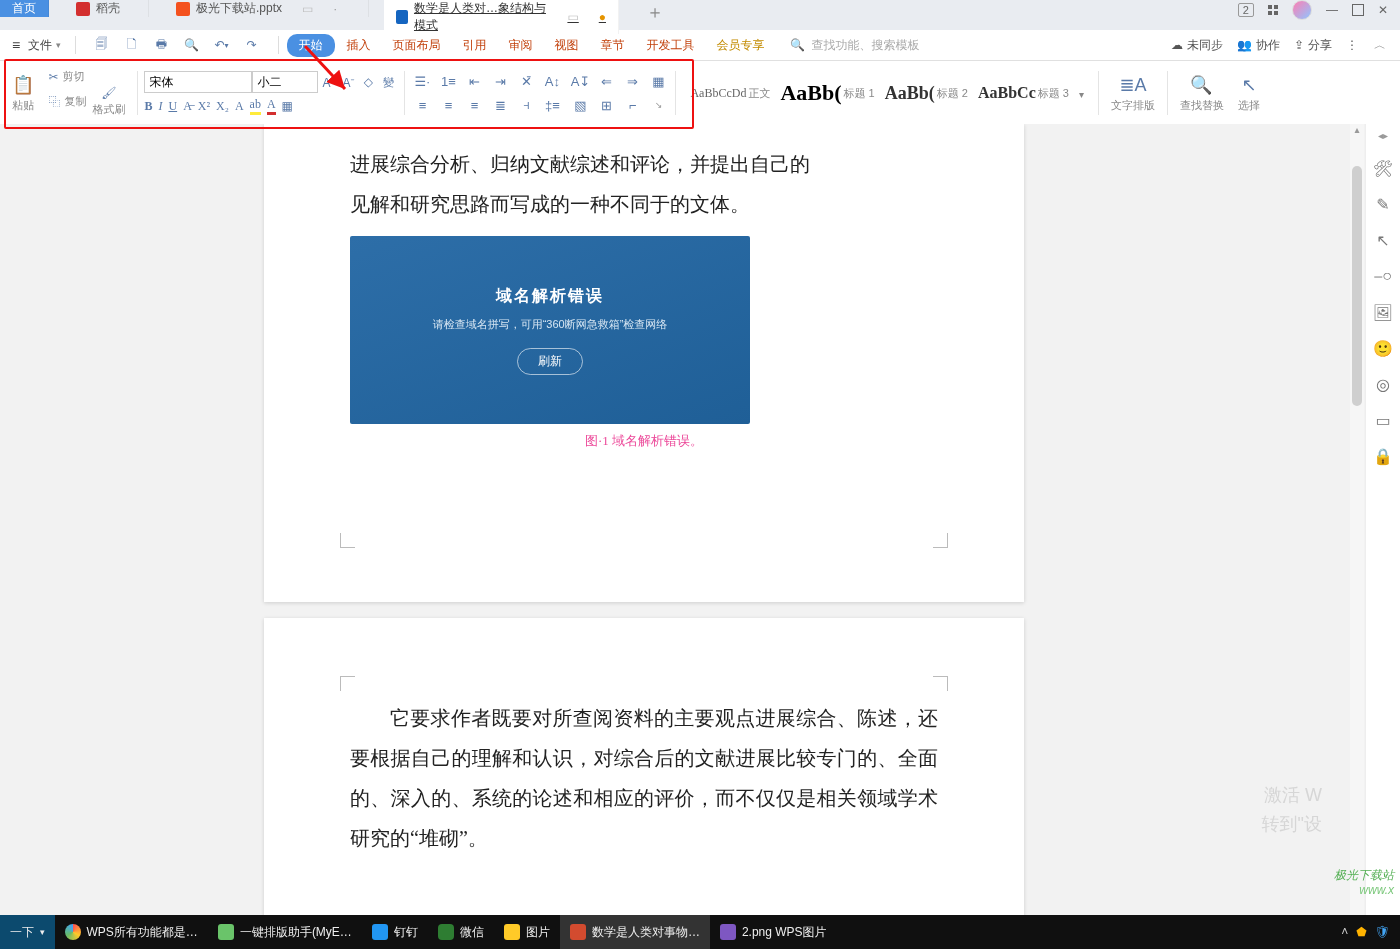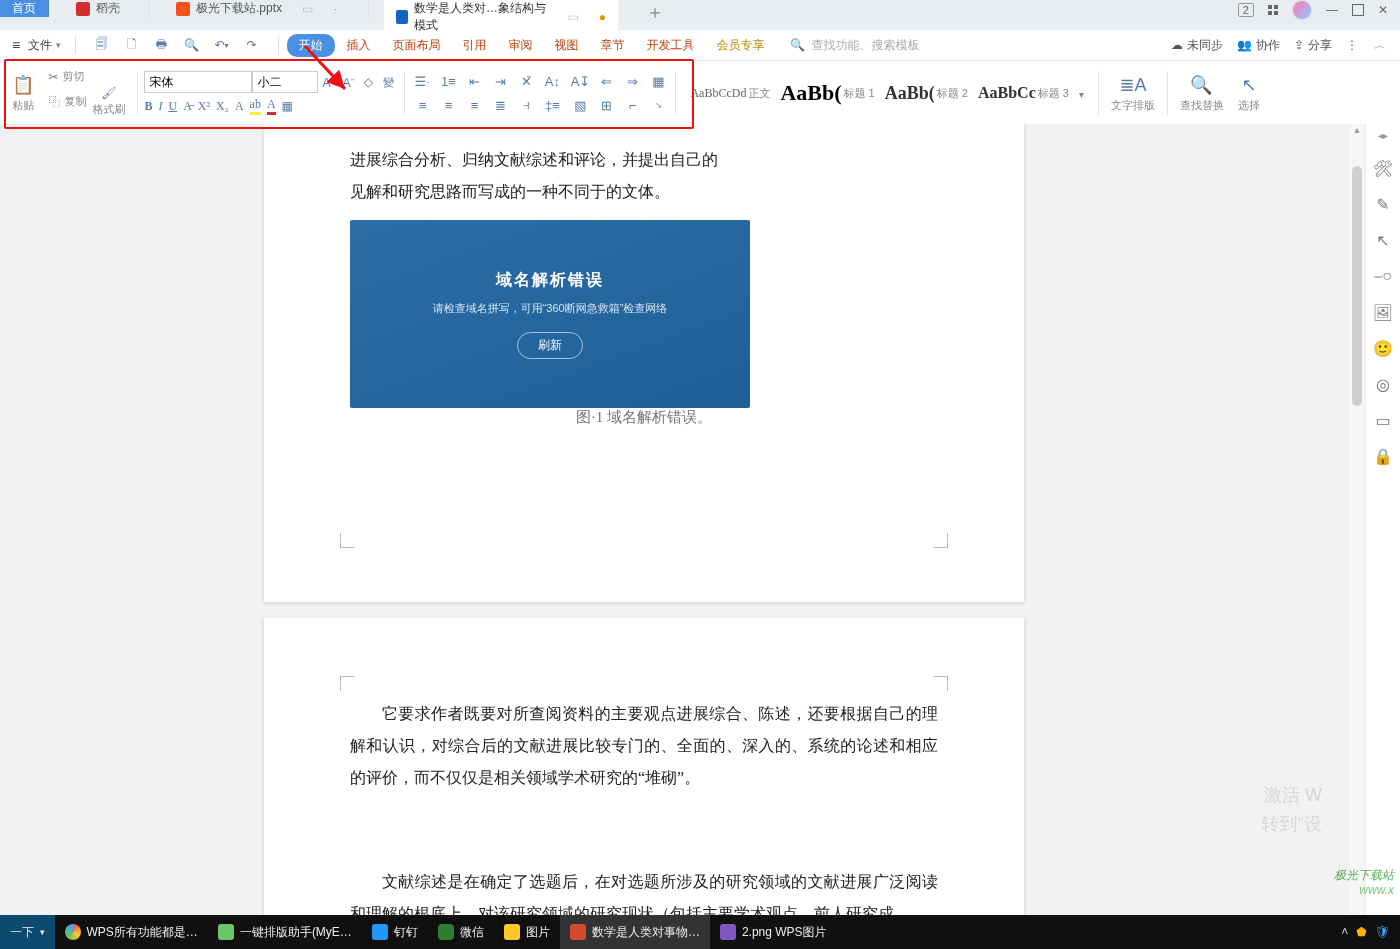--- a/index.html
+++ b/index.html
@@ -41,21 +41,21 @@
 .tabstrip .tab .closex { color:#999; margin-left:14px; }
 .tabstrip .tab .mid { color:#bbb; margin-left:14px; }
 .tabstrip .addtab { display:flex; align-items:center; padding:0 12px; color:#888; font-size:18px; }
 .tabstrip .spacer { flex:1; }
 .tabstrip .winbtns { display:flex; align-items:center; gap:14px; padding:0 12px; color:#666; }
 .tabstrip .winbtns .sq { width:10px;height:10px;border:1px solid #666; display:inline-block; }
 .tabstrip .winbtns .dots4 { display:inline-grid; grid-template-columns:4px 4px; grid-template-rows:4px 4px; gap:2px; }
 .tabstrip .winbtns .dots4 span { background:#666; }
 .tabstrip .winbtns .avatar { width:18px;height:18px;border-radius:50%; background:linear-gradient(135deg,#ff7eb3,#8ec5ff); border:1px solid #ddd;}
 .tabstrip .tab.ppt { width:180px; }
-.tabstrip .tab.doc { width:210px; }
+.tabstrip .tab.doc { width:210px;text-decoration:underline; }
 
 
 .menubar {
   height: 30px;
   display:flex;
   align-items:center;
   border-bottom:1px solid #e0e0e0;
   padding:0 6px;
   gap:4px;
 }
@@ -158,21 +158,21 @@
 .page.p2 { top:494px; height:600px; }
 
 .page .crop { position:absolute; width:14px; height:14px; }
 .page .crop.tl { border-left:1px solid #bbb; border-top:1px solid #bbb; }
 .page .crop.tr { border-right:1px solid #bbb; border-top:1px solid #bbb; }
 .page .crop.bl { border-left:1px solid #bbb; border-bottom:1px solid #bbb; }
 .page .crop.br { border-right:1px solid #bbb; border-bottom:1px solid #bbb; }
 
 .doc-text {
   font-family: "SimSun", serif;
-  font-size:16px;
+  font-size:20px;
   line-height:2.0;
   color:#222;
   text-align:justify;
 }
 .page.p1 .body { position:absolute; left:86px; right:86px; top:20px; }
 .page.p2 .body { position:absolute; left:86px; right:86px; top:80px; }
 .indent { text-indent:2em; }
 
 .embed {
   margin-top:12px;
@@ -186,21 +186,21 @@
 }
 .embed .hint { font-size:11px; color:#d7e6f3; }
 .embed .title { font-size:16px; font-weight:bold; letter-spacing:2px; }
 .embed .btn {
   border:1px solid rgba(255,255,255,0.6);
   border-radius:16px;
   padding:4px 20px;
   font-size:12px;
   margin-top:6px;
 }
-.caption { text-align:center; font-size:15px; color:#737373; margin-top:0; font-family:"SimSun",serif;}
+.caption { text-align:center; font-size:13px; color:#ec4899; margin-top:8px; font-family:"SimSun",serif;}
 
 
 .rside {
   position:absolute;
   right:0; top:124px; bottom:0;
   width:34px;
   background:#fff;
   border-left:1px solid #eee;
   display:flex; flex-direction:column; align-items:center;
   gap:18px;

